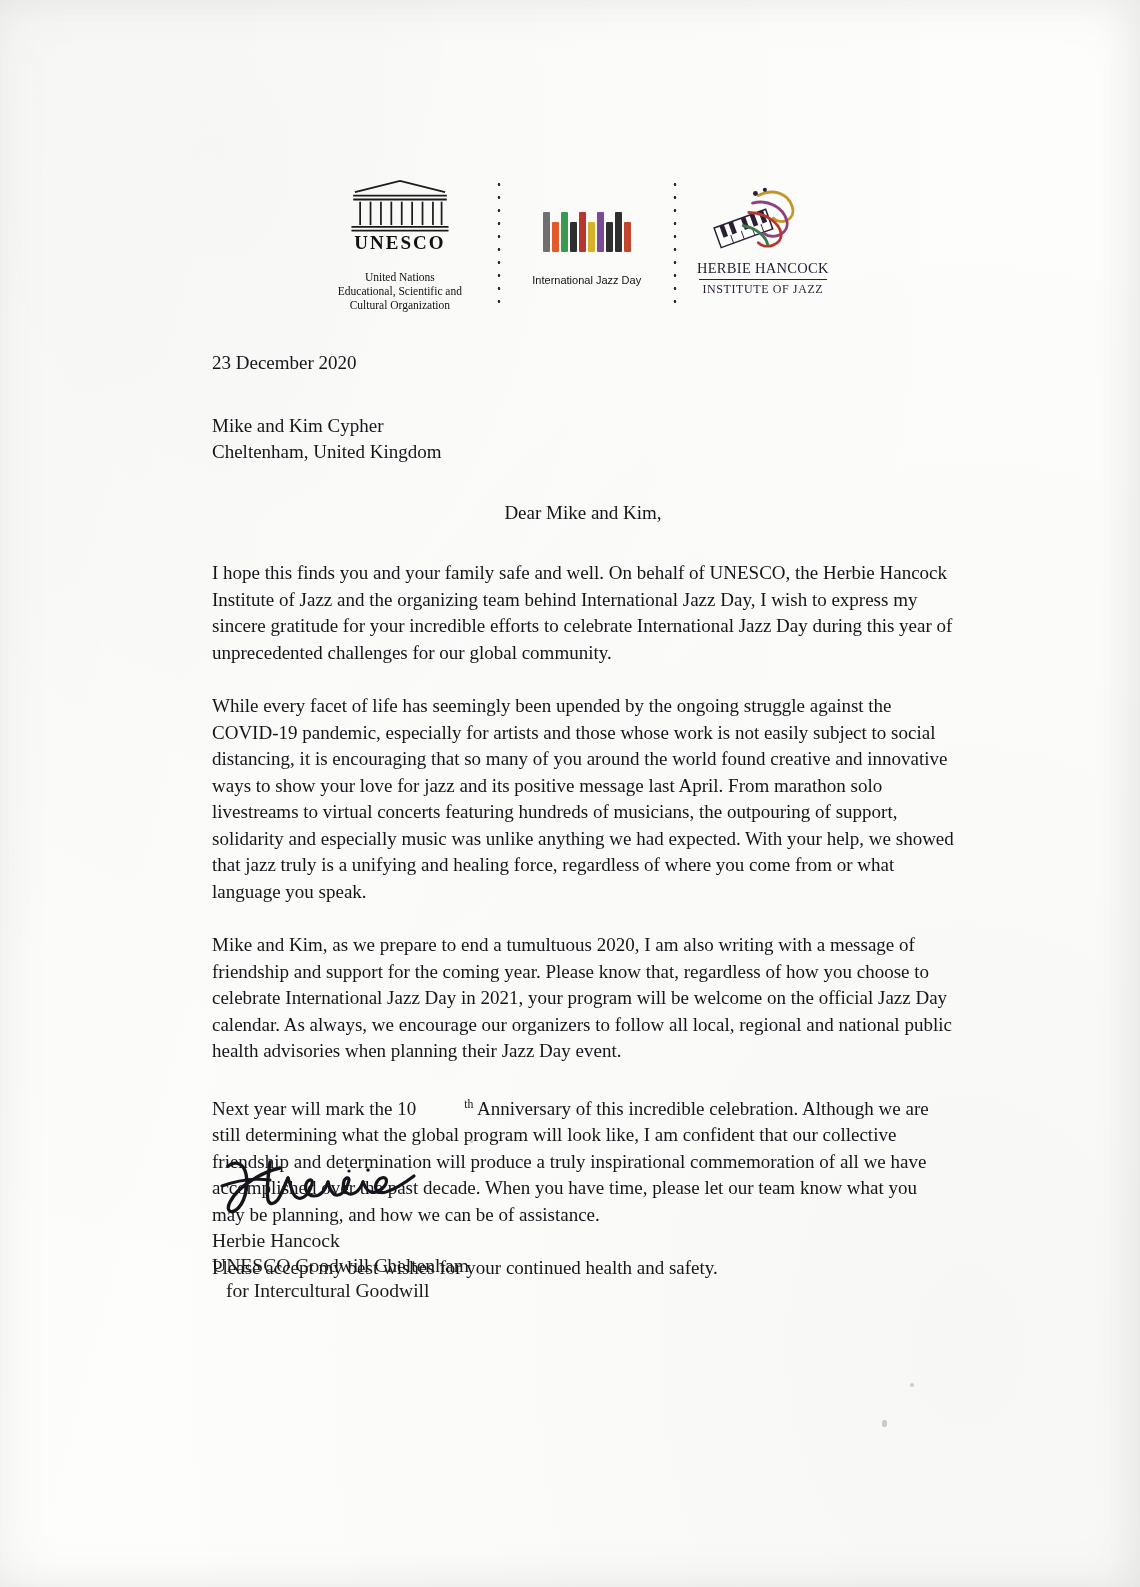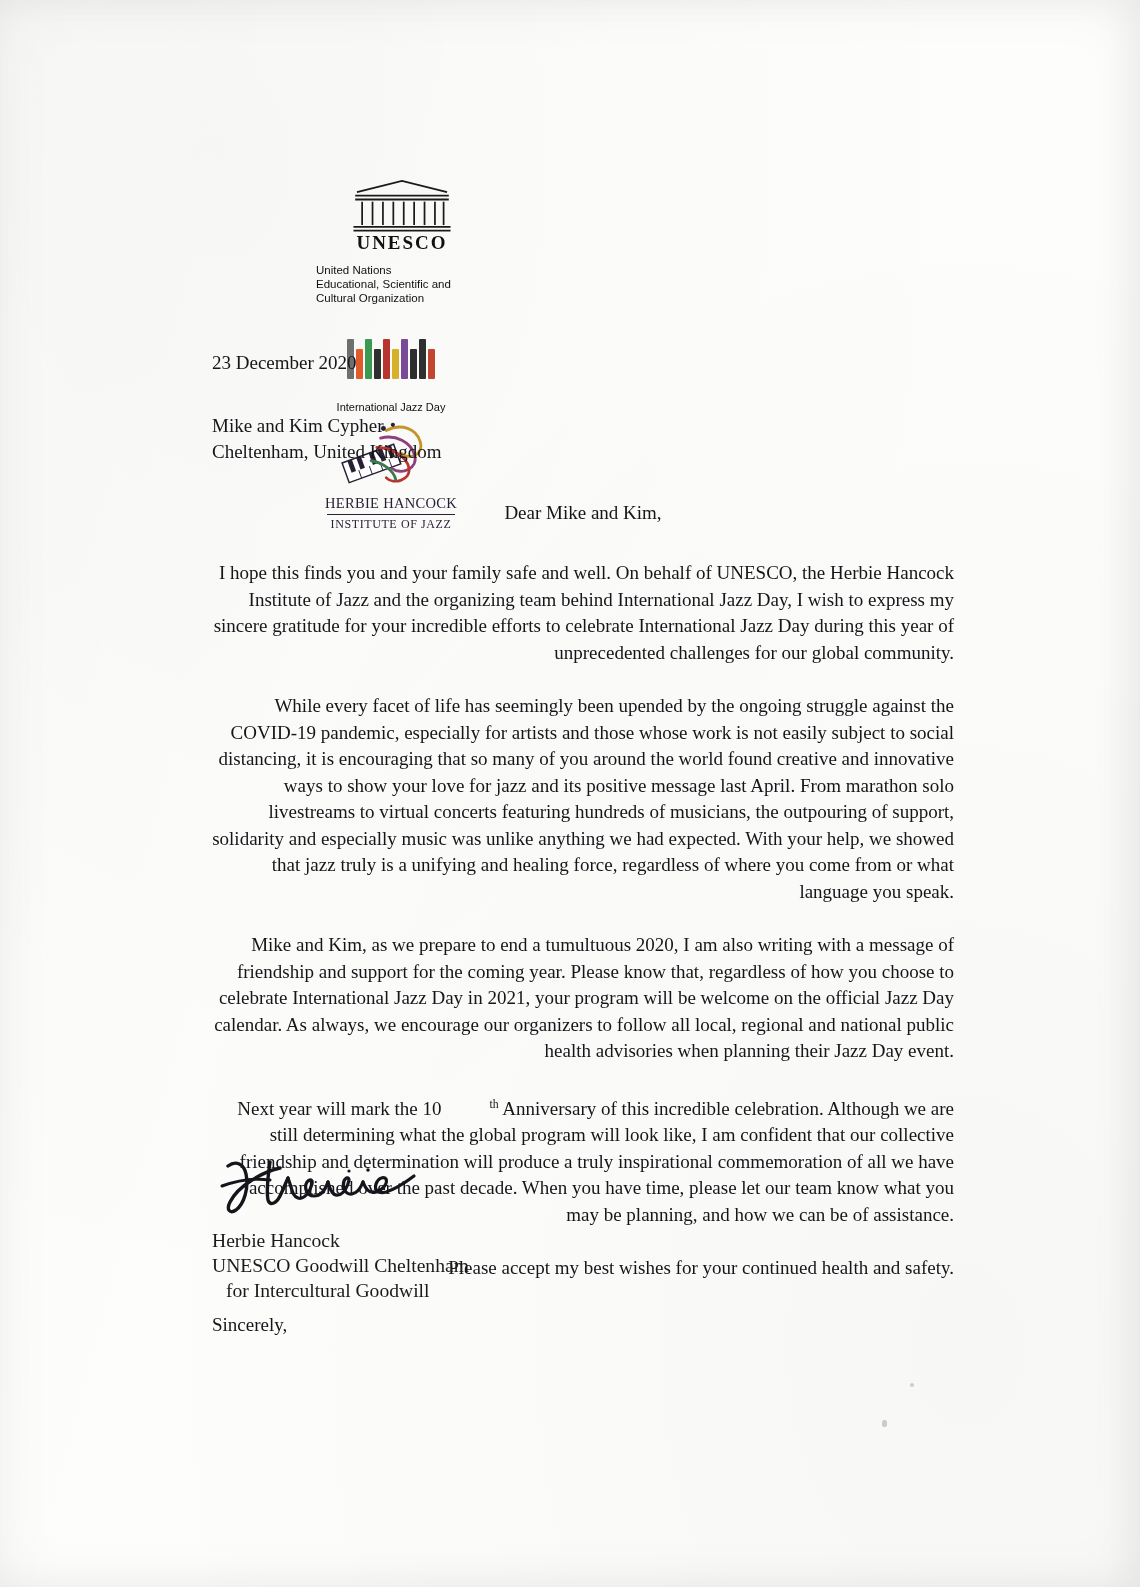--- a/index.html
+++ b/index.html
@@ -33,21 +33,20 @@
 
   
   .letterhead {
     position: absolute;
     top: 178px;
     left: 316px;
     width: 520px;
     height: 140px;
     display: flex;
     align-items: flex-start;
-    flex-direction: column;
   }
   .lh-block {
     position: relative;
     display: flex;
     flex-direction: column;
     align-items: center;
   }
   .lh-unesco { width: 172px; }
   .lh-ijd { width: 150px; padding-top: 28px; }
   .lh-hh { width: 150px; padding-top: 6px; }
@@ -65,27 +64,27 @@
   .temple { width: 104px; height: 56px; display: block; }
   .unesco-word {
     font-family: "Liberation Serif", serif;
     letter-spacing: 2px;
     font-size: 19px;
     font-weight: 700;
     margin-top: -2px;
     color: #111;
   }
   .unesco-caption {
-    font-family: Liberation Sans, sans-serif;
+    font-family: Liberation Serif, serif;
     font-size: 11.5px;
     line-height: 14px;
-    text-align: left;
+    text-align: center;
     width: 100%;
     color: #111;
-    margin-top: 9px;
+    margin-top: 16px;
   }
 
   
   .ijd-bars {
     display: flex;
     align-items: flex-end;
     height: 46px;
     gap: 2px;
   }
   .ijd-bars i {
@@ -132,21 +131,21 @@
     top: 350px;
     width: 742px;
     font-size: 19px;
     line-height: 26.5px;
     color: #16161a;
   }
   .letter .date { margin: 0 0 36px 0; }
   .addr { margin: 0 0 34px 0; }
   .addr div { }
   .salutation { margin: 0 0 34px 0; text-align: center; }
-  .para { margin: 0 0 27px 0; text-align: right; }
+  .para { margin: 0 0 27px 0; text-align: left; }
   .closing { margin: 30px 0 0 0; }
 
   sup { font-size: 0.62em; vertical-align: super; padding-left: 48px; }
 
   
   .signature {
     position: absolute;
     left: 218px;
     top: 1148px;
     width: 210px;
@@ -273,21 +272,20 @@
     <p class="salutation">Dear Mike and Kim,</p>
 
     <p class="para">I hope this finds you and your family safe and well. On behalf of UNESCO, the Herbie Hancock Institute of Jazz and the organizing team behind International Jazz Day, I wish to express my sincere gratitude for your incredible efforts to celebrate International Jazz Day during this year of unprecedented challenges for our global community.</p>
     <p class="para">While every facet of life has seemingly been upended by the ongoing struggle against the COVID-19 pandemic, especially for artists and those whose work is not easily subject to social distancing, it is encouraging that so many of you around the world found creative and innovative ways to show your love for jazz and its positive message last April. From marathon solo livestreams to virtual concerts featuring hundreds of musicians, the outpouring of support, solidarity and especially music was unlike anything we had expected. With your help, we showed that jazz truly is a unifying and healing force, regardless of where you come from or what language you speak.</p>
     <p class="para">Mike and Kim, as we prepare to end a tumultuous 2020, I am also writing with a message of friendship and support for the coming year. Please know that, regardless of how you choose to celebrate International Jazz Day in 2021, your program will be welcome on the official Jazz Day calendar. As always, we encourage our organizers to follow all local, regional and national public health advisories when planning their Jazz Day event.</p>
 
     <p class="para"><span>Next year will mark the 10</span><sup>th</sup><span> Anniversary of this incredible celebration. Although we are still determining what the global program will look like, I am confident that our collective friendship and determination will produce a truly inspirational commemoration of all we have accomplished over the past decade. When you have time, please let our team know what you may be planning, and how we can be of assistance.</span></p>
 
     <p class="para">Please accept my best wishes for your continued health and safety.</p>
 
-    <p class="closing">Sincerely,</p>
   </div>
 
   <div class="signature">
     <svg viewBox="0 0 210 72">
       <g fill="none" stroke="#15151c" stroke-linecap="round" stroke-linejoin="round">
         <path d="M10 18 C18 12, 26 16, 28 26 C31 40, 26 56, 18 62 C12 66, 8 62, 12 54 C20 38, 44 24, 62 20" stroke-width="3.4"></path>
         <path d="M4 38 C20 32, 38 30, 52 32" stroke-width="3"></path>
         <path d="M52 14 C50 28, 48 42, 50 52 C52 58, 58 56, 62 48 C66 40, 68 34, 70 30" stroke-width="3.4"></path>
         <path d="M70 30 C74 40, 74 48, 80 50 C86 52, 92 44, 94 36 C95 32, 92 30, 89 34 C86 39, 88 48, 96 48 C104 48, 108 40, 110 34" stroke-width="3.2"></path>
         <path d="M110 34 C112 42, 115 48, 120 47 C126 46, 130 38, 131 32 C131 29, 128 29, 126 33 C124 39, 127 47, 134 46 C140 45, 143 39, 145 34" stroke-width="3.2"></path>

